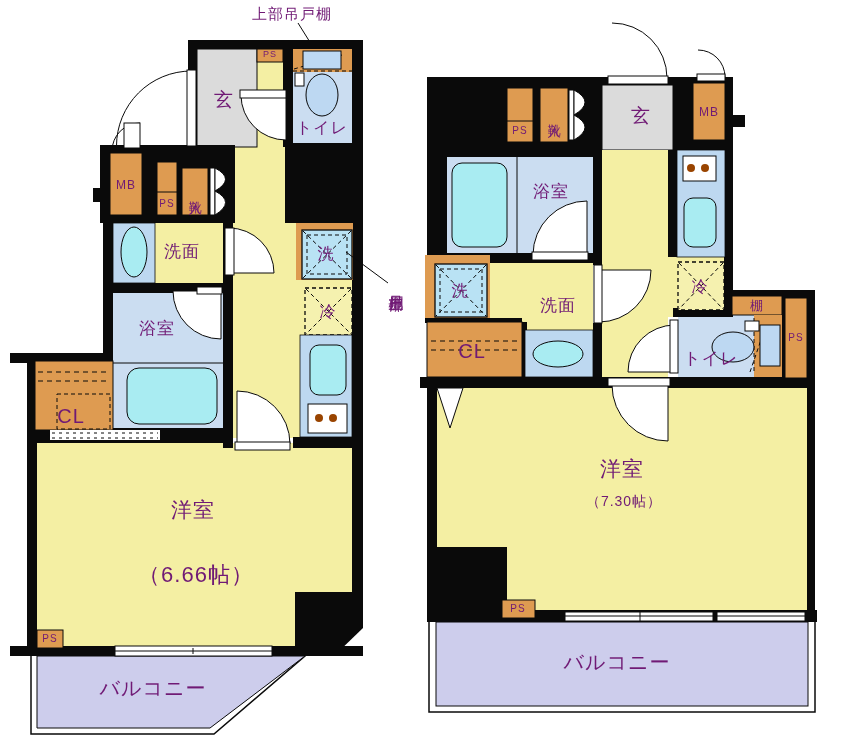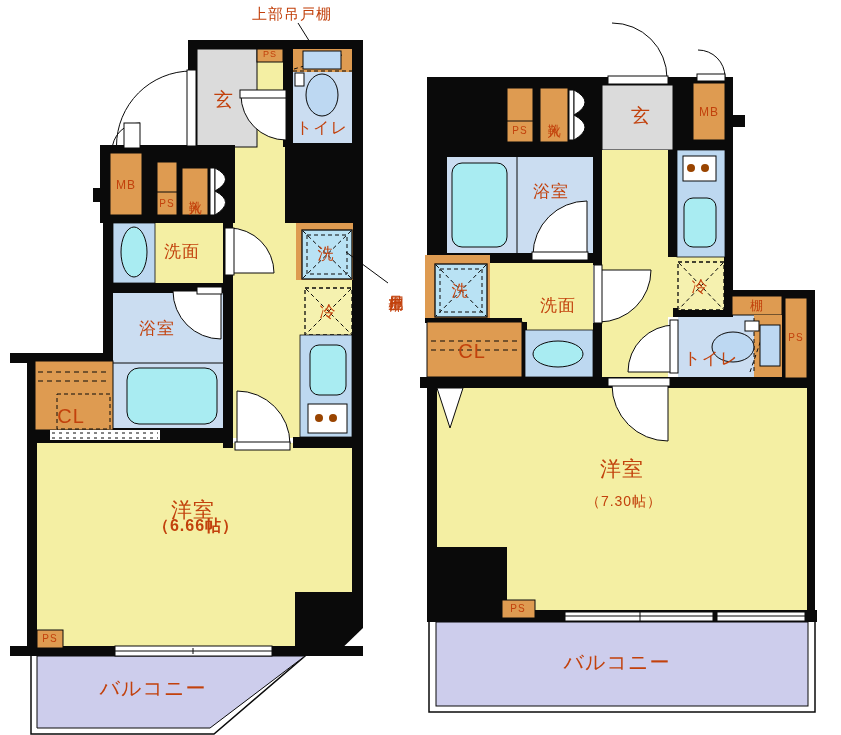--- a/index.html
+++ b/index.html
@@ -1,20 +1,20 @@
 <!DOCTYPE html>
 <html><head>
 <meta charset="utf-8">
 <style>
   html,body { margin:0; padding:0; background:#ffffff; }
   .stage { position:relative; width:841px; height:735px; background:#ffffff; overflow:hidden;
            font-family:"Liberation Sans", sans-serif; }
   .plan-svg { position:absolute; left:0; top:0; }
   .lbl { position:absolute; transform:translate(-50%,-50%); white-space:nowrap;
-         color:#c2410c; line-height:1.05; letter-spacing:1px; text-align:center; }
+         color:#701a75; line-height:1.05; letter-spacing:1px; text-align:center; }
   .v { writing-mode:vertical-rl; text-orientation:upright; letter-spacing:0; }
 </style>
 </head>
 <body>
 
 <div class="stage">
 <svg class="plan-svg" width="841" height="735" viewBox="0 0 841 735">
 
   <g>
 
@@ -225,21 +225,21 @@
 <div class="lbl" style="left:270px; top:55px; font-size:9px;">PS</div>
 <div class="lbl" style="left:126px; top:185px; font-size:12px;">MB</div>
 <div class="lbl" style="left:167px; top:204px; font-size:10px;">PS</div>
 <div class="lbl v" style="left:195px; top:191px; font-size:13px;">靴入</div>
 <div class="lbl" style="left:182px; top:252px; font-size:17px;">洗面</div>
 <div class="lbl" style="left:157px; top:329px; font-size:17px;">浴室</div>
 <div class="lbl" style="left:71px; top:416px; font-size:20px;">CL</div>
 <div class="lbl" style="left:326px; top:254px; font-size:16px;">洗</div>
 <div class="lbl" style="left:328px; top:312px; font-size:16px;">冷</div>
 <div class="lbl" style="left:193px; top:510px; font-size:21px;">洋室</div>
-<div class="lbl" style="left:196px; top:526px; font-size:16px;font-weight:bold;">（6.66帖）</div>
+<div class="lbl" style="left:196px; top:575px; font-size:22px;">（6.66帖）</div>
 <div class="lbl" style="left:50px; top:639px; font-size:10px;">PS</div>
 <div class="lbl" style="left:153px; top:688px; font-size:20px;">バルコニー</div>
 
 <div class="lbl" style="left:641px; top:116px; font-size:19px;">玄</div>
 <div class="lbl" style="left:709px; top:112px; font-size:12px;">MB</div>
 <div class="lbl" style="left:520px; top:131px; font-size:10px;">PS</div>
 <div class="lbl v" style="left:554px; top:114px; font-size:13px;">靴入</div>
 <div class="lbl" style="left:551px; top:192px; font-size:17px;">浴室</div>
 <div class="lbl" style="left:460px; top:291px; font-size:16px;">洗</div>
 <div class="lbl" style="left:558px; top:306px; font-size:17px;">洗面</div>

